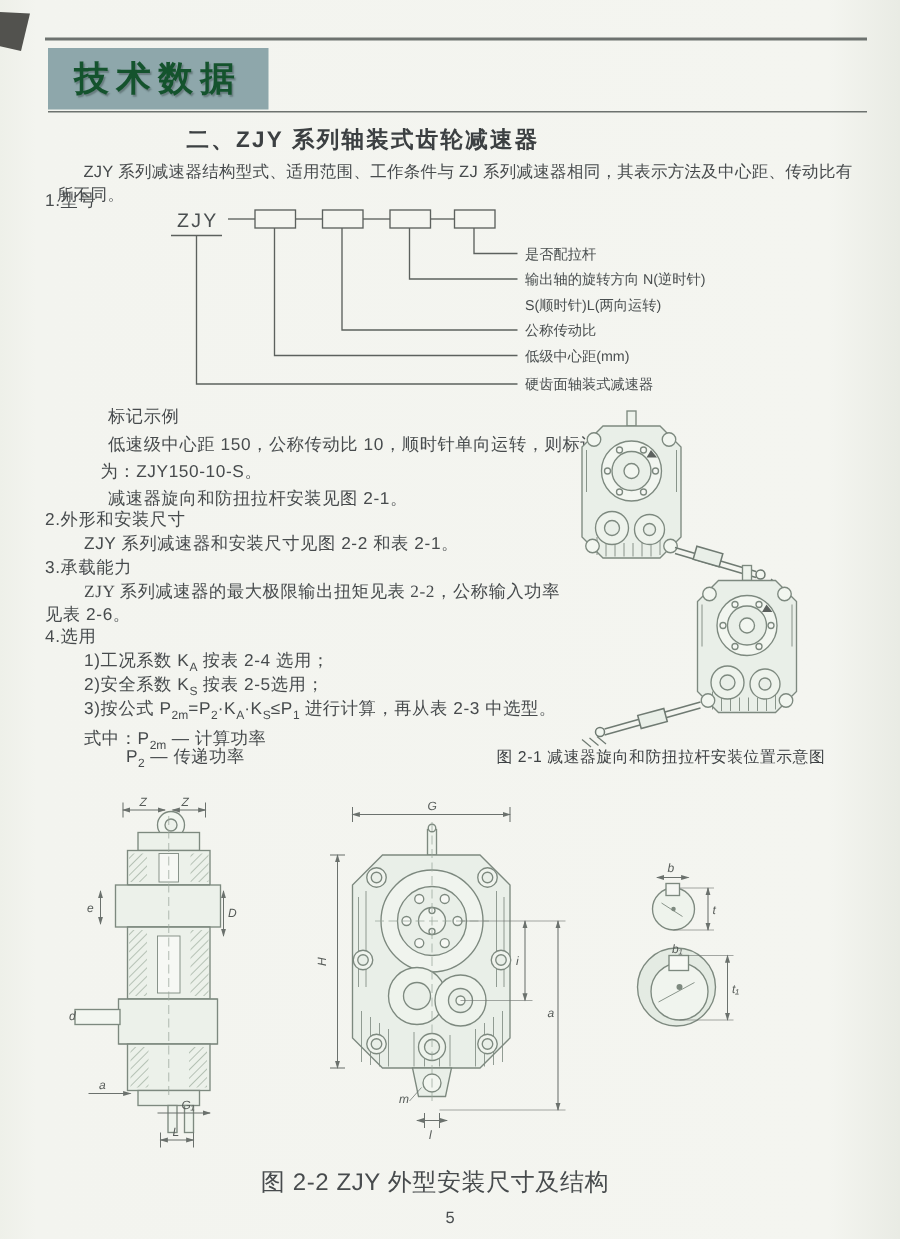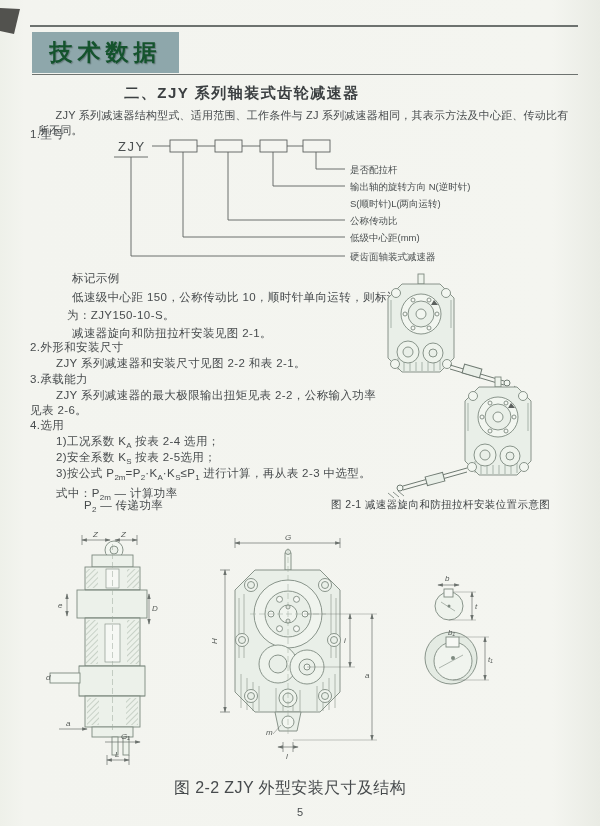--- a/index.html
+++ b/index.html
@@ -84,21 +84,21 @@
   </svg>
 
   <div class="t fs12" style="left:72px;top:271px;">标记示例</div>
   <div class="t fs12" style="left:72px;top:290px;">低速级中心距 150，公称传动比 10，顺时针单向运转，则标记</div>
   <div class="t fs12" style="left:38px;top:308px;margin-left:29px;">为：ZJY150-10-S。</div>
   <div class="t fs12" style="left:72px;top:326px;">减速器旋向和防扭拉杆安装见图 2-1。</div>
 
   <div class="t fs12" style="left:30px;top:340px;">2.外形和安装尺寸</div>
   <div class="t fs12" style="left:56px;top:356px;">ZJY 系列减速器和安装尺寸见图 2-2 和表 2-1。</div>
   <div class="t fs12" style="left:30px;top:372px;">3.承载能力</div>
-  <div class="t fs12" style="left:56px;top:388px;">ZJY 系列减速器的最大极限输出扭矩见表 2-2，公称输入功率</div>
+  <div class="t fs12" style="left:56px;top:388px;font-family:Liberation Serif, serif;">ZJY 系列减速器的最大极限输出扭矩见表 2-2，公称输入功率</div>
   <div class="t fs12" style="left:30px;top:403px;">见表 2-6。</div>
   <div class="t fs12" style="left:30px;top:418px;">4.选用</div>
   <div class="t fs12" style="left:56px;top:434px;"><span>1)工况系数 K</span><span class="sb">A</span><span> 按表 2-4 选用；</span></div>
   <div class="t fs12" style="left:56px;top:450px;"><span>2)安全系数 K</span><span class="sb">S</span><span> 按表 2-5选用；</span></div>
   <div class="t fs12" style="left:56px;top:466px;"><span>3)按公式 P</span><span class="sb">2m</span><span>=P</span><span class="sb">2</span><span>·K</span><span class="sb">A</span><span>·K</span><span class="sb">S</span><span>≤P</span><span class="sb">1</span><span> 进行计算，再从表 2-3 中选型。</span></div>
   <div class="t fs12" style="left:56px;top:486px;"><span>式中：P</span><span class="sb">2m</span><span> — 计算功率</span></div>
   <div class="t fs12" style="left:84px;top:498px;text-align:center;"><span>P</span><span class="sb">2</span><span> — 传递功率</span></div>
 
   <svg style="left:358px;top:272px;" width="225" height="222" viewBox="0 0 225 222">
     <g stroke="#7d897f" stroke-width="0.9" fill="#e9efe8">

